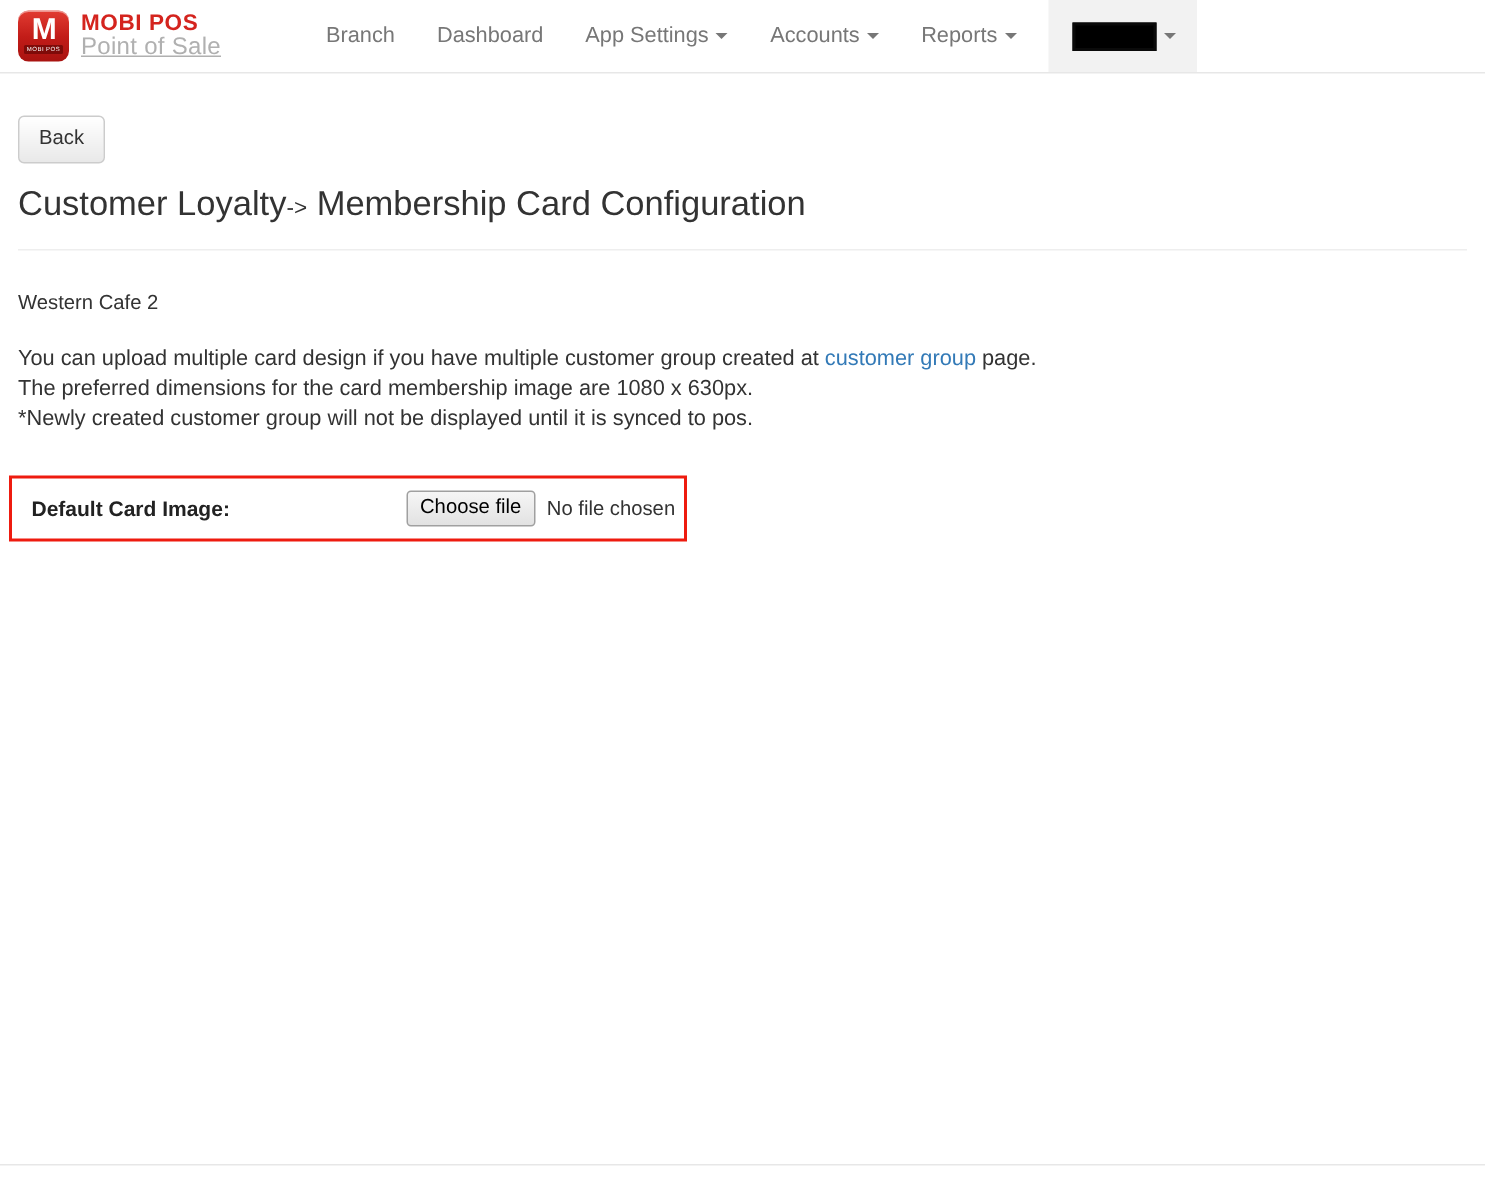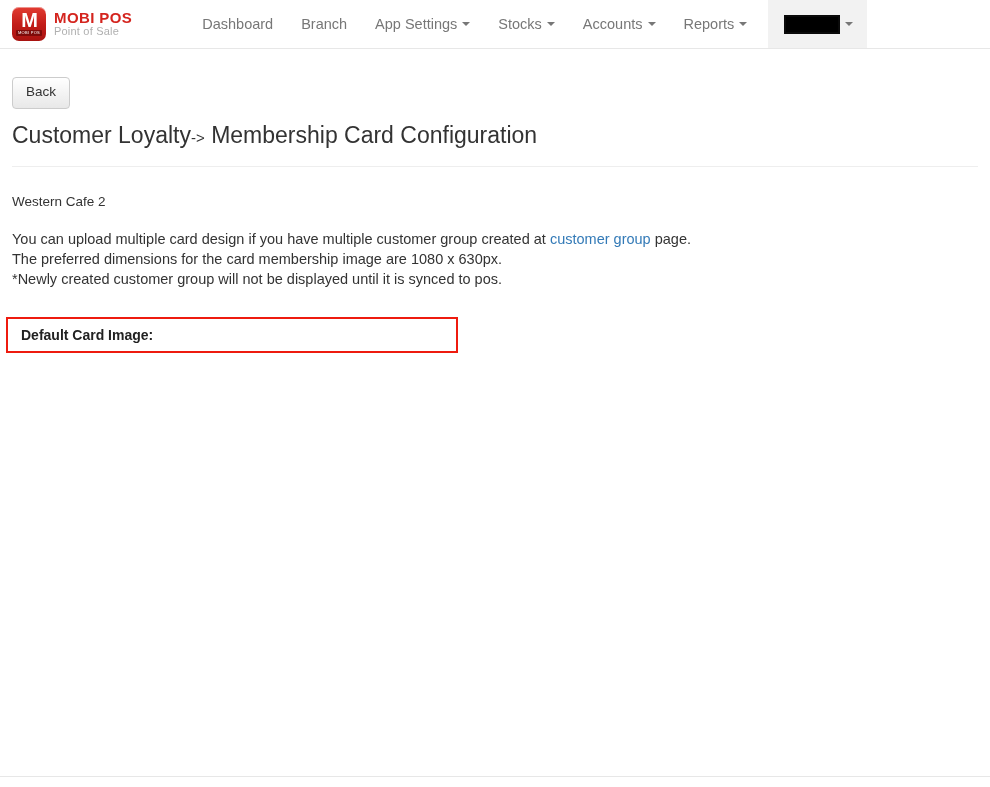--- a/index.html
+++ b/index.html
@@ -62,24 +62,25 @@
   .brand-text { line-height: 1; padding-bottom: 1px; }
   .brand-title {
     color: #d4241e;
     font-size: 15px;
     font-weight: bold;
     letter-spacing: .4px;
     display: block;
   }
   .brand-sub {
     color: #b0b0b0;
-    font-size: 11px;
+    font-size: 16px;
     letter-spacing: .2px;
     display: block;
     margin-top: 1px;
+    text-decoration: underline;
   }
 
   .nav-items {
     display: flex;
     align-items: stretch;
     margin-left: 56px;
   }
   .nav-item {
     display: flex;
     align-items: center;
@@ -231,31 +232,27 @@
       <span class="sub">MOBI POS</span>
     </div>
     <div class="brand-text">
       <span class="brand-title">MOBI POS</span>
       <span class="brand-sub">Point of Sale</span>
     </div>
   </div>
 
   <div class="nav-items">
     <a class="nav-item">
+      <span>Branch</span>
+    </a>
+    <a class="nav-item">
       <span>Dashboard</span>
     </a>
     <a class="nav-item">
-      <span>Branch</span>
-    </a>
-    <a class="nav-item">
       <span>App Settings</span>
-      <span class="caret"></span>
-    </a>
-    <a class="nav-item">
-      <span>Stocks</span>
       <span class="caret"></span>
     </a>
     <a class="nav-item">
       <span>Accounts</span>
       <span class="caret"></span>
     </a>
     <a class="nav-item">
       <span>Reports</span>
       <span class="caret"></span>
     </a>
@@ -281,20 +278,24 @@
     <div class="branch-name">Western Cafe 2</div>
 
     <div class="info-block">
       <div><span>You can upload multiple card design if you have multiple customer group created at </span><a>customer group</a><span> page.</span></div>
       <div>The preferred dimensions for the card membership image are 1080 x 630px.</div>
       <div>*Newly created customer group will not be displayed until it is synced to pos.</div>
     </div>
 
     <div class="field-highlight">
       <div class="field-label">Default Card Image:</div>
+      <div class="file-input">
+        <span class="file-btn">Choose file</span>
+        <span class="file-status">No file chosen</span>
+      </div>
     </div>
 
   </div>
 
   <div class="footer-sep"></div>
   <div class="footer-bar">
     
   </div>
 </div>
 

